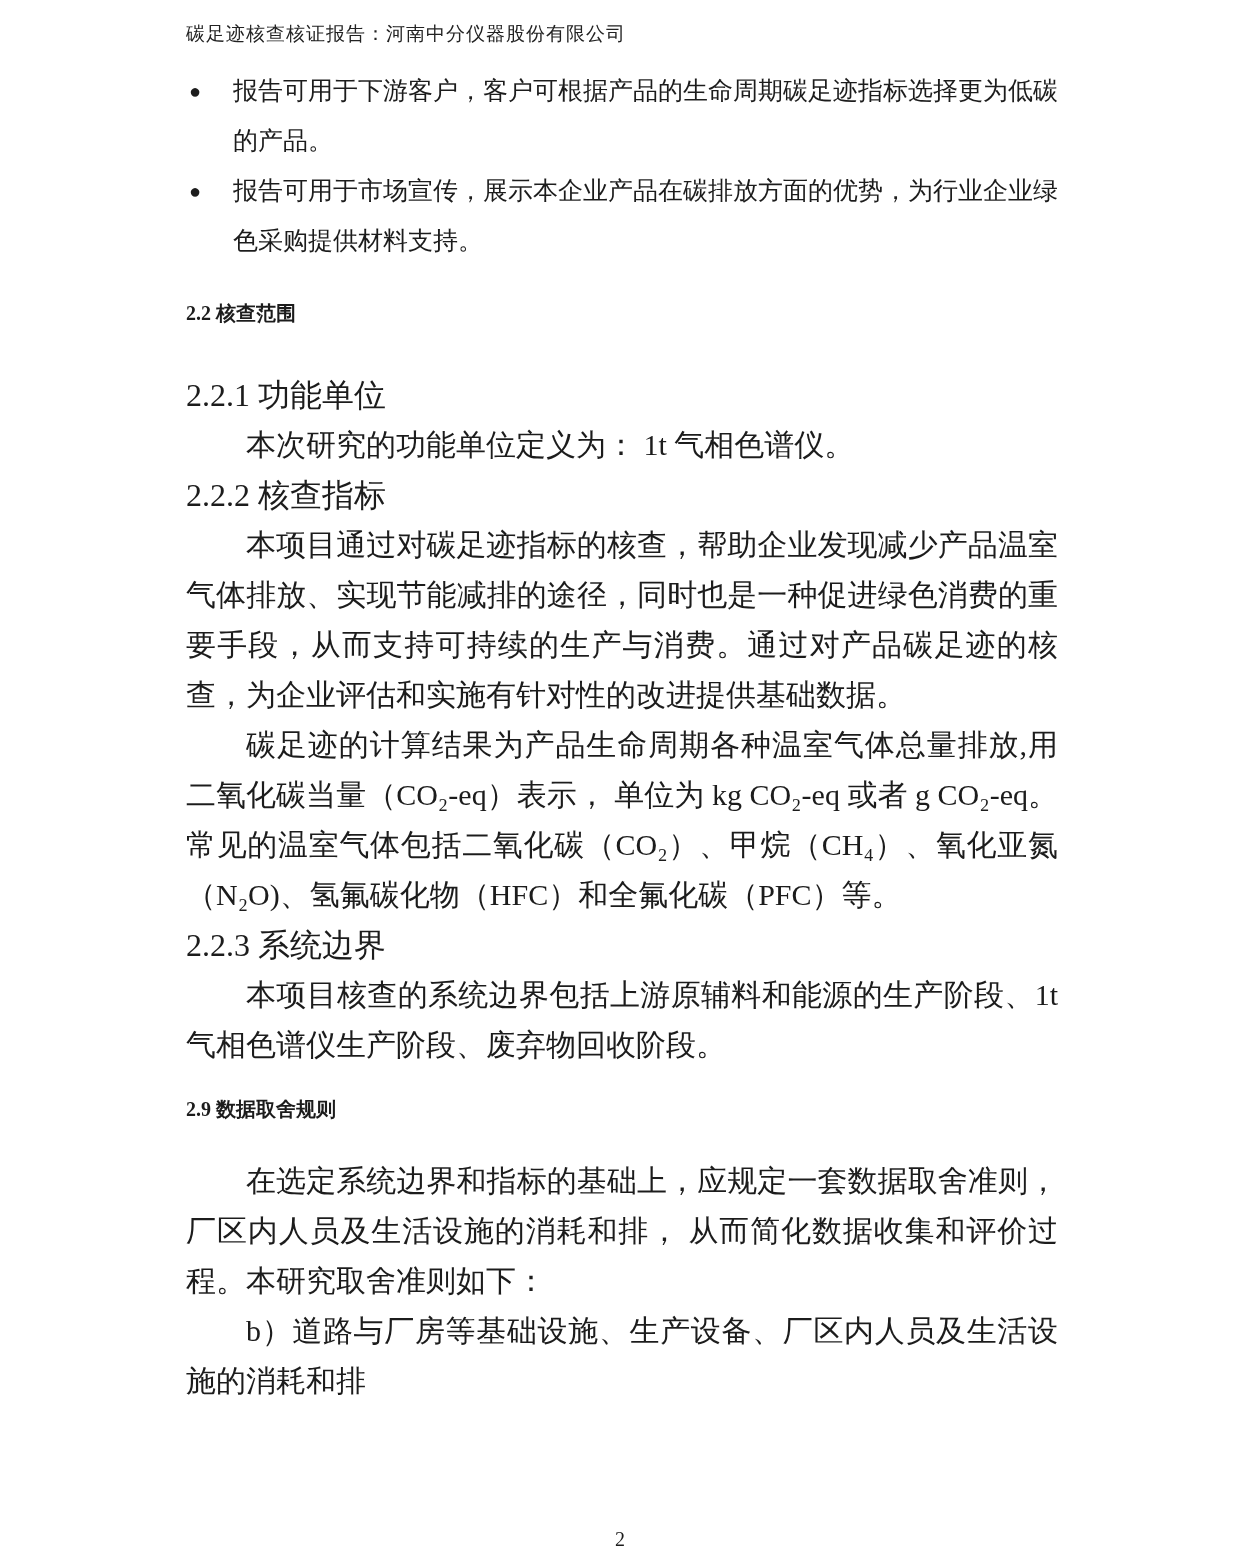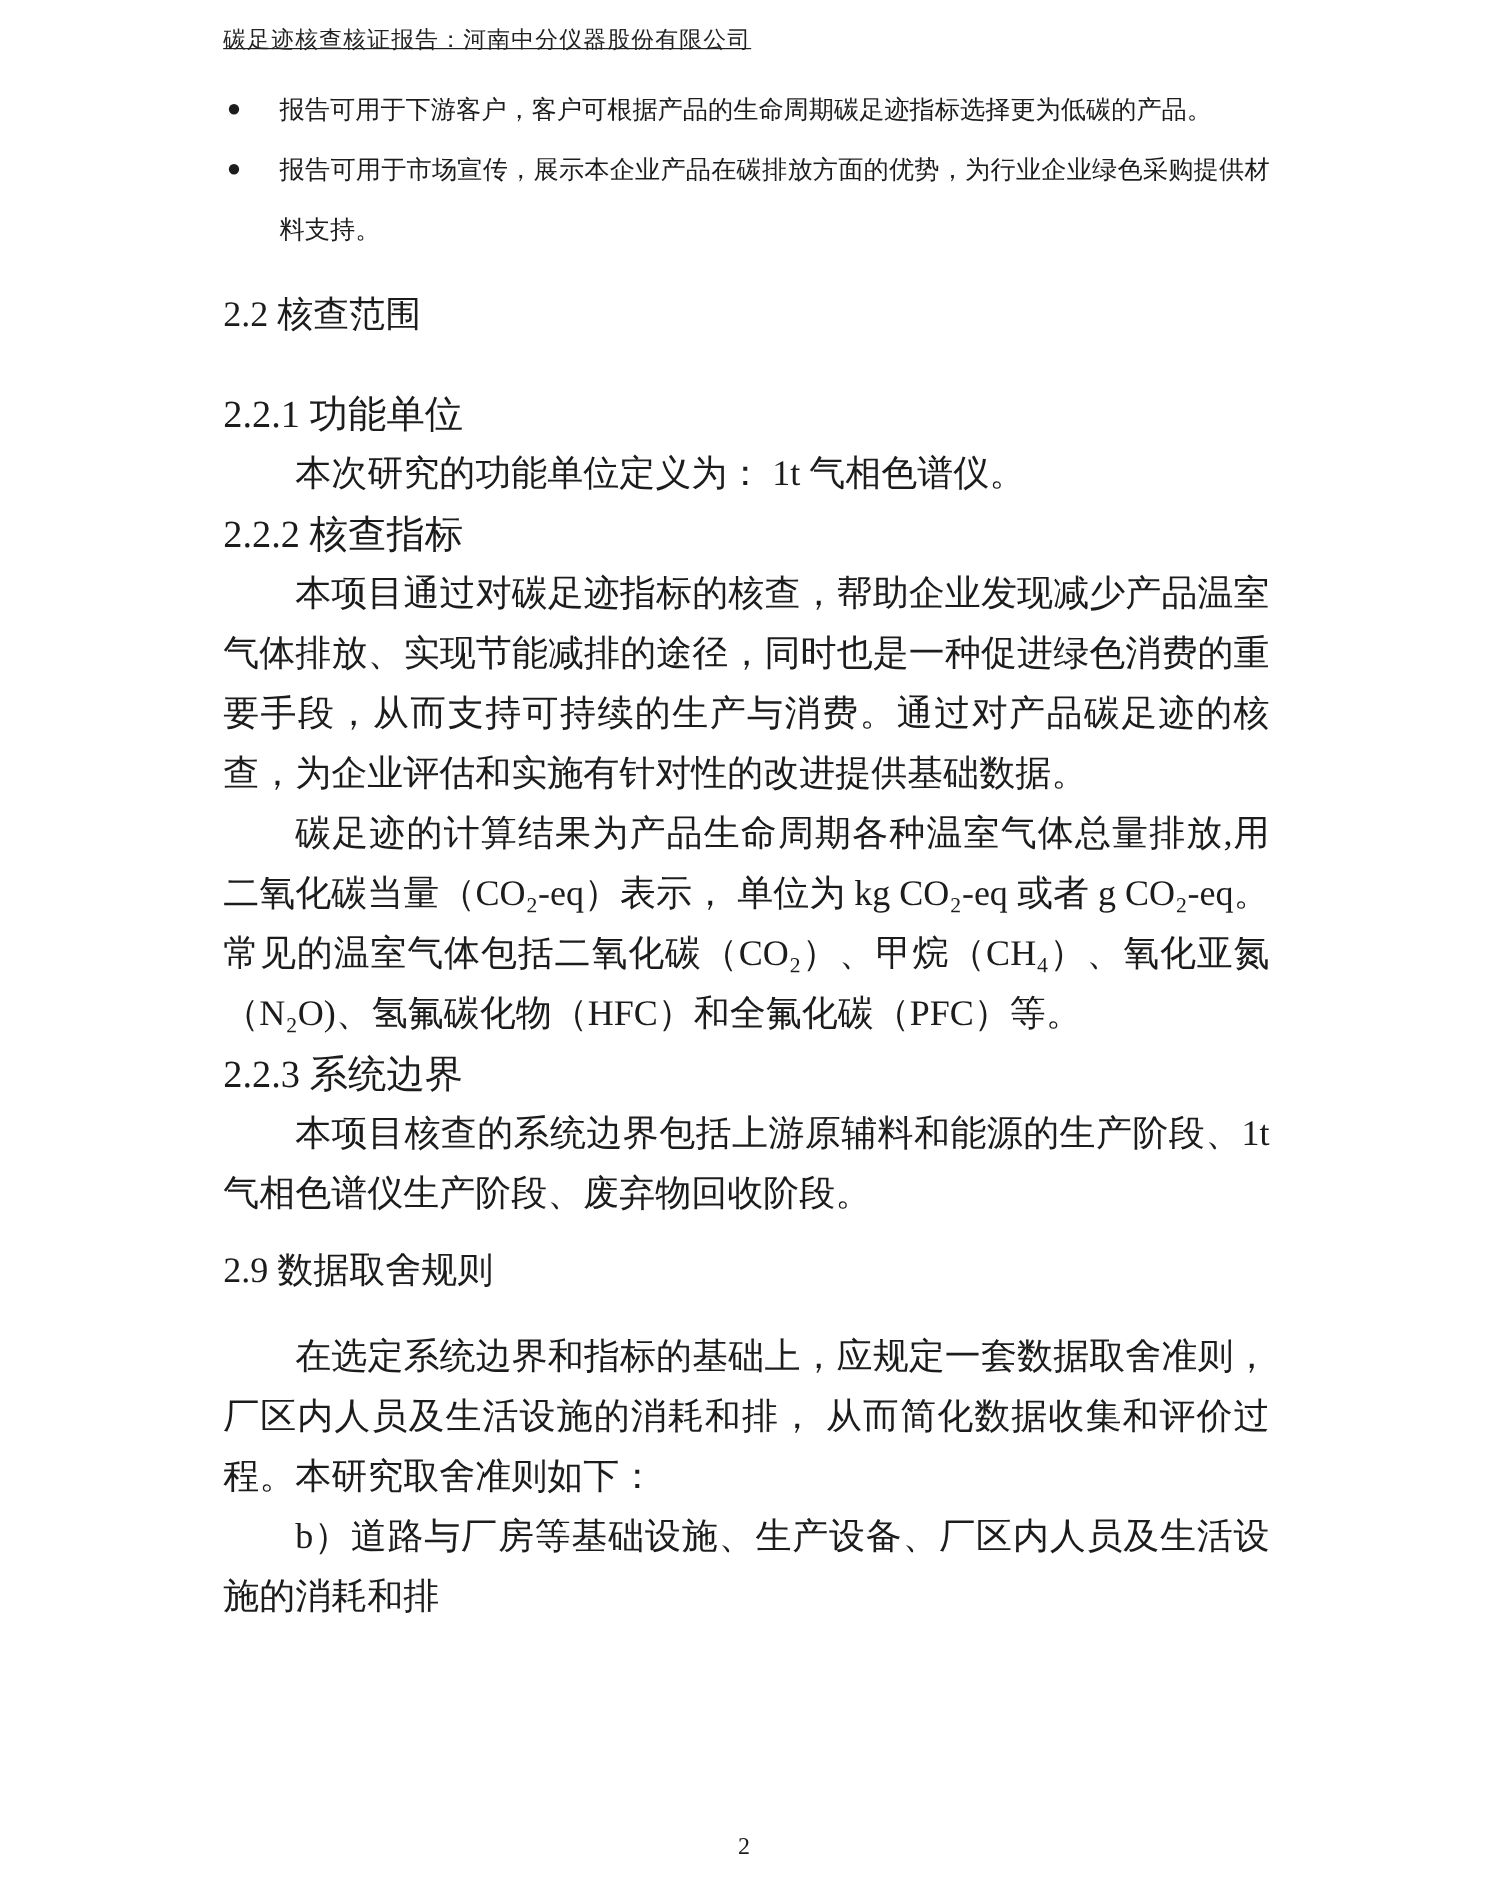--- a/index.html
+++ b/index.html
@@ -16,47 +16,46 @@
     padding: 20px 182px 0 186px;
     font-family: "Liberation Serif", "DejaVu Serif", serif;
     color: #1c1c1c;
     overflow: hidden;
   }
   .doc-header {
     font-size: 19px;
     line-height: 28px;
     letter-spacing: 1px;
     color: #222222;
-    text-decoration: underline;
   }
   ul.bullets {
     list-style: none;
     margin: 18px 0 0 0;
     padding: 0;
   }
   ul.bullets li {
     display: flex;
     align-items: flex-start;
   }
   .bullet-dot {
     flex: 0 0 47px;
     box-sizing: border-box;
     padding-left: 3px;
     font-size: 20px;
     line-height: 50px;
   }
   .bullet-text {
     flex: 1 1 auto;
-    font-size: 21px;
+    font-size: 25px;
     line-height: 50px;
     text-align: justify;
   }
   h2.sec-title {
-    font-size: 30px;
-    font-weight: normal;
+    font-size: 20px;
+    font-weight: bold;
     line-height: 50px;
     margin: 22px 0 32px 0;
   }
   h2.sec-title.tight {
     margin: 14px 0 0 0;
   }
   h3.sub-title {
     font-size: 32px;
     font-weight: normal;
     line-height: 50px;

